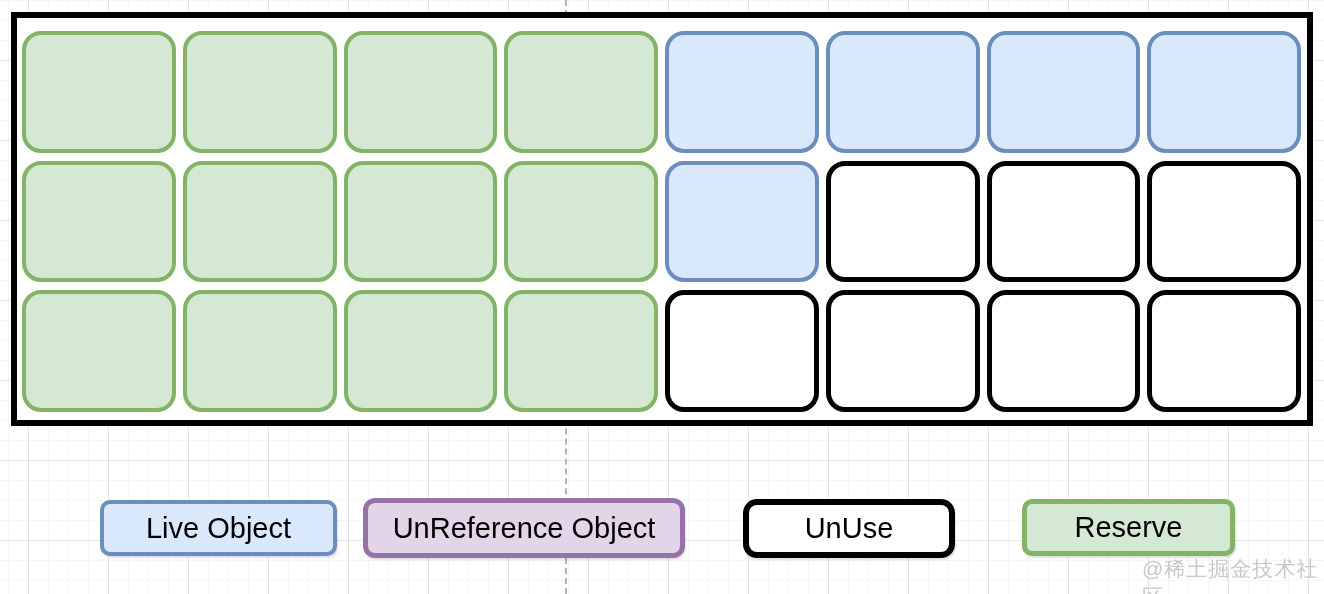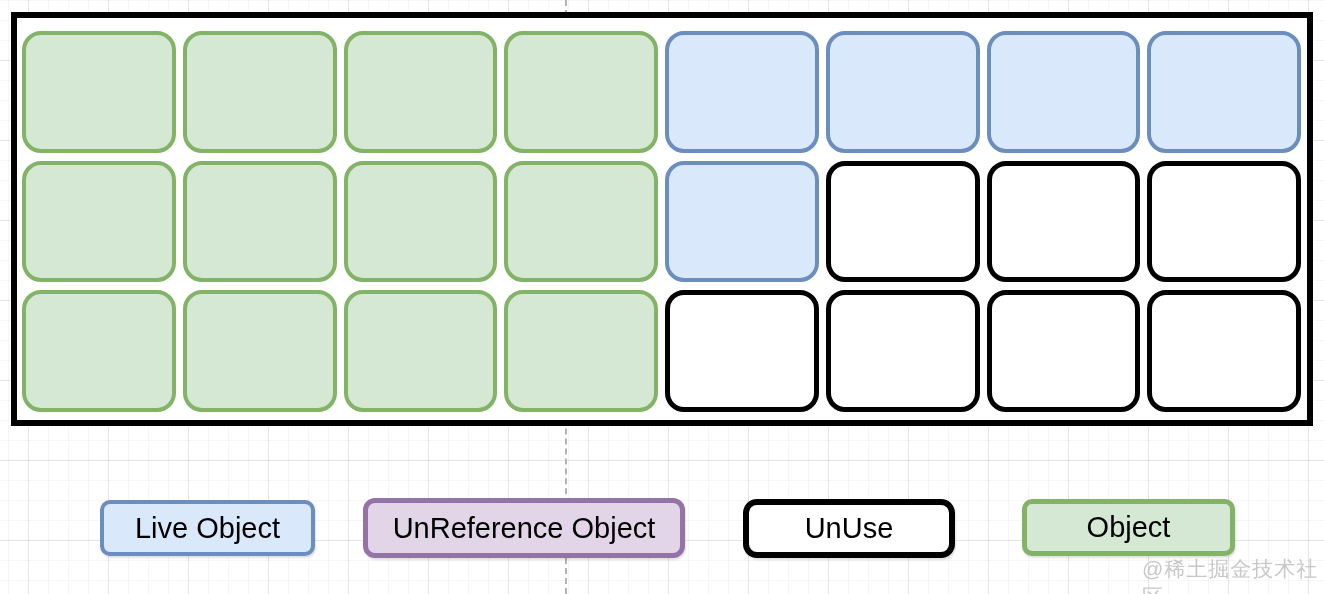--- a/index.html
+++ b/index.html
@@ -72,21 +72,21 @@
     display: flex;
     align-items: center;
     justify-content: center;
     font-size: 29px;
     color: #000000;
     z-index: 2;
     box-shadow: 1px 2px 2px rgba(0,0,0,0.12);
     white-space: nowrap;
   }
   .legend-box.live {
-    left: 100px; top: 500px; width: 215px; height: 56px;
+    left: 100px; top: 500px; width: 237px; height: 56px;
     background: var(--live-fill, #dae8fc);
     border: 4px solid var(--live-border, #6c8ebf);
     border-radius: 10px;
   }
   .legend-box.unreference {
     left: 363px; top: 498px; width: 322px; height: 60px;
     background: var(--unreference-fill, #e1d5e7);
     border: 5px solid var(--unreference-border, #9673a6);
     border-radius: 12px;
     justify-content: center;
@@ -150,16 +150,16 @@
 <div class="legend-box live">
   <span>Live Object</span>
 </div>
 <div class="legend-box unreference">
   <span>UnReference Object</span>
 </div>
 <div class="legend-box unuse">
   <span>UnUse</span>
 </div>
 <div class="legend-box reserve">
-  <span>Object</span>
+  <span>Reserve</span>
 </div>
 
 <div class="watermark">@稀土掘金技术社区</div>
 
 </body></html>

